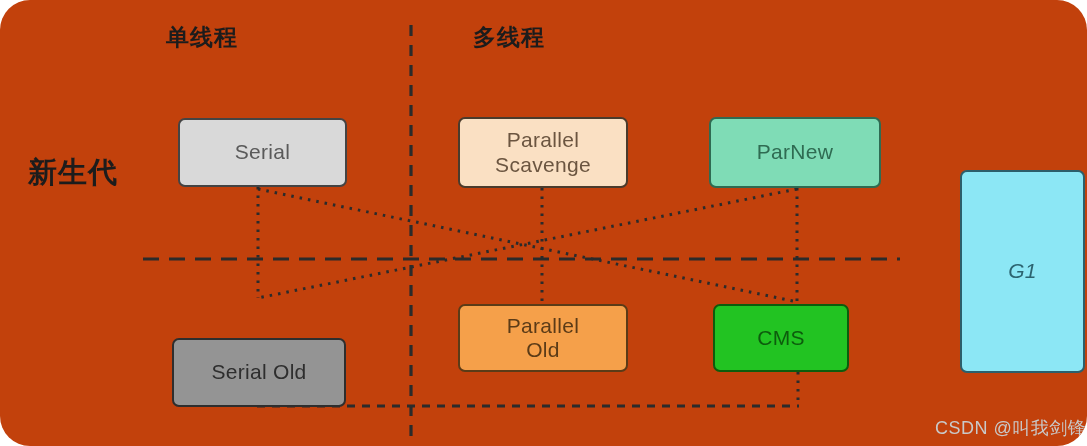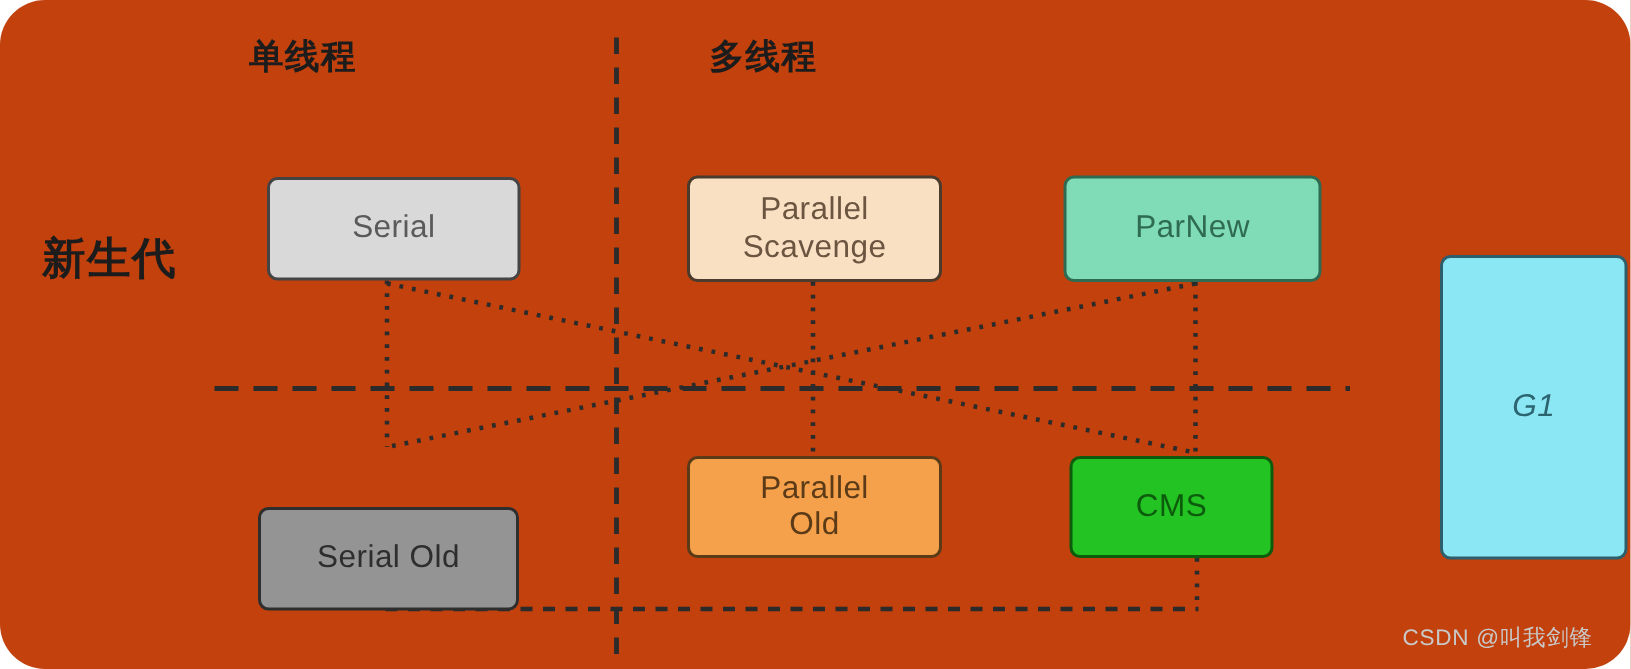--- a/index.html
+++ b/index.html
@@ -50,21 +50,21 @@
     text-align: center;
     font-size: 21px;
     line-height: 1.15;
     font-weight: 400;
     letter-spacing: 0.3px;
     z-index: 3;
   }
   .gcbox span { display: block; }
   .watermark {
     position: absolute;
-    font-size: 15px;
+    font-size: 18px;
     color: #c9c9c9;
     letter-spacing: 0.5px;
     white-space: nowrap;
   }
 </style>
 </head>
 <body>
 
 <div id="canvas" style="background: #c2410c; border-radius: 30px;">
 

